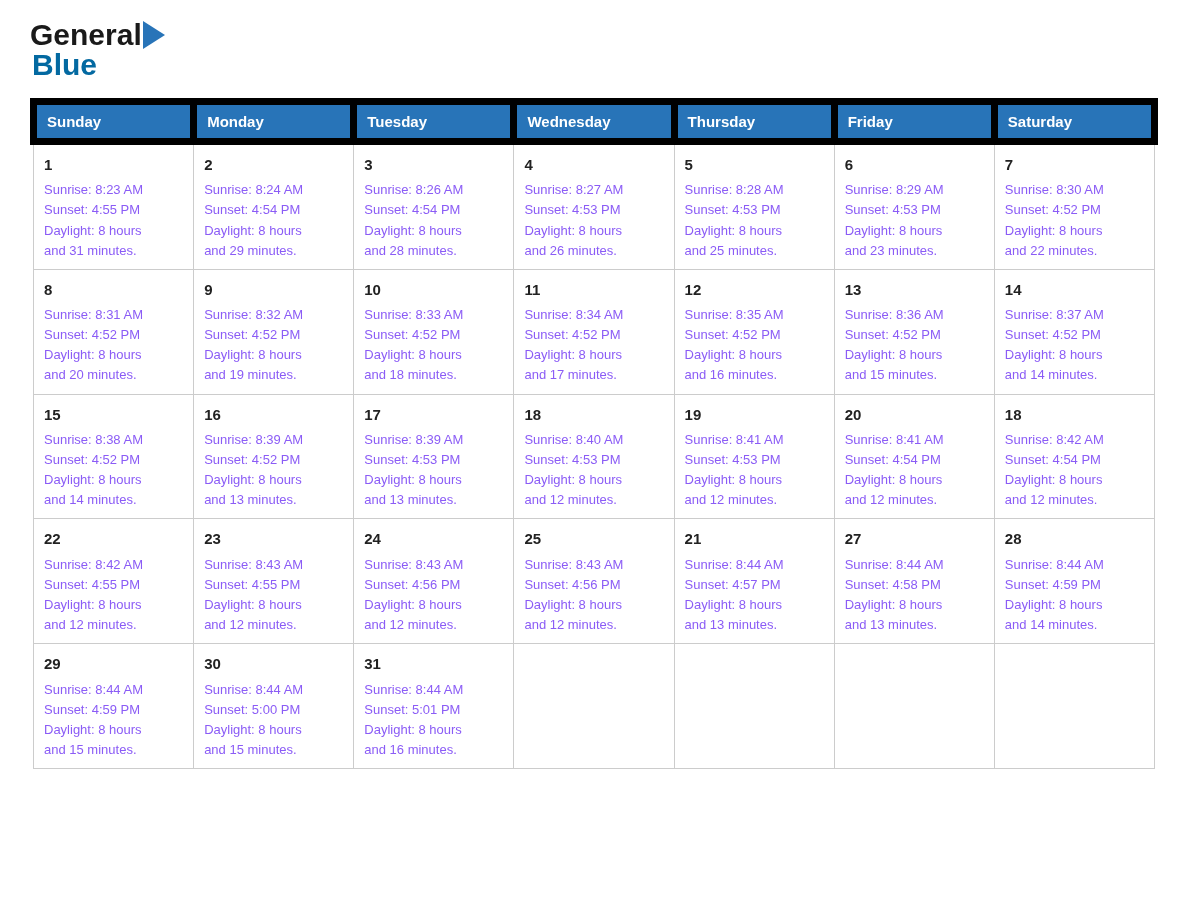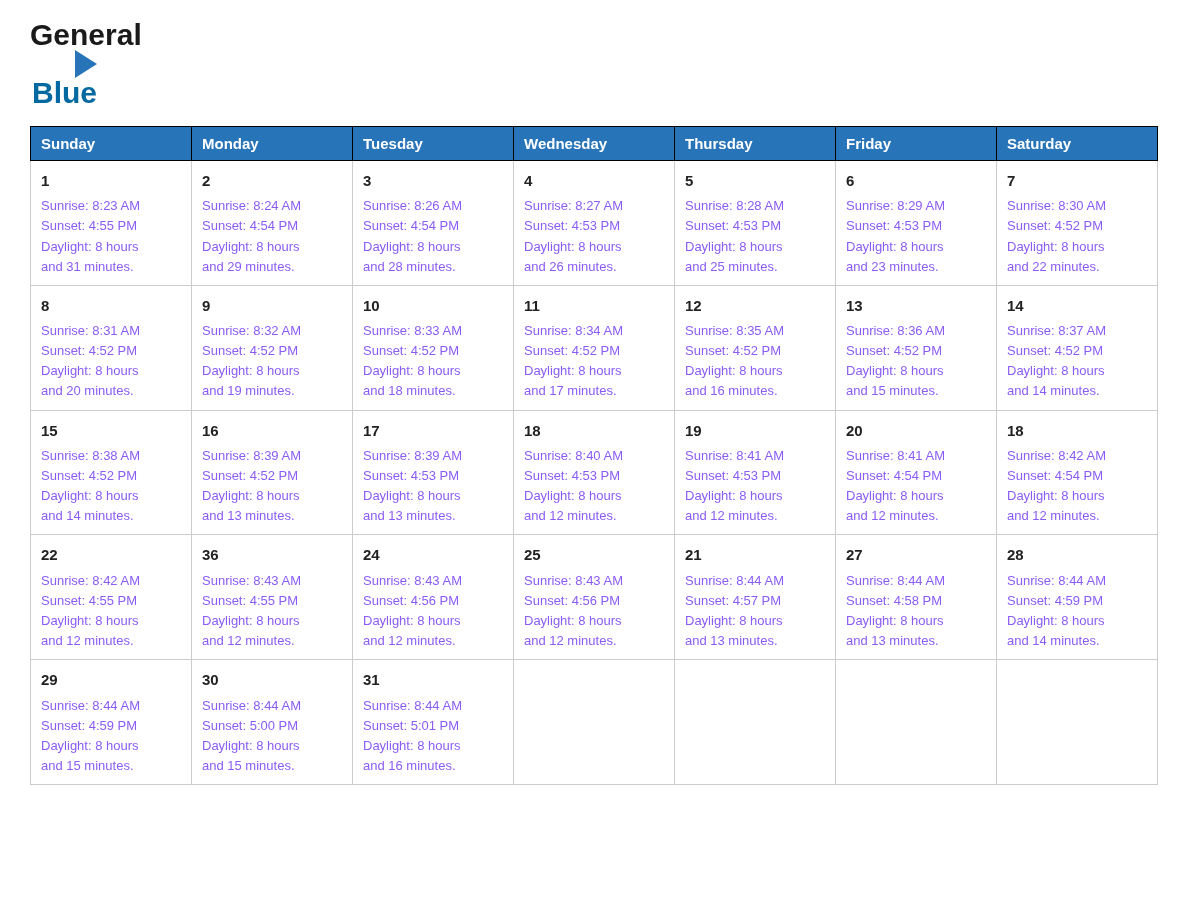--- a/index.html
+++ b/index.html
@@ -39,21 +39,21 @@
       border-collapse: collapse;
       table-layout: fixed;
     }
     thead tr th {
       background-color: #2874b8;
       color: #fff;
       font-size: 15px;
       font-weight: bold;
       padding: 8px 10px;
       text-align: left;
-      border: 1px solid #000000;
+      border: 7px solid #000000;
     }
     tbody tr td {
       vertical-align: top;
       padding: 8px 10px;
       border: 1px solid #ccc;
       font-size: 13px;
       line-height: 1.55;
       height: 110px;
     }
     tbody tr:last-child td {
@@ -67,21 +67,21 @@
     }
     .day-info {
       color: #8b5cf6;
     }
   </style>
 </head>
 <body>
 
 <div class="header">
   <div class="logo">
-  <div style="display:flex; align-items:center; line-height:1;flex-direction:column;">
+  <div style="display:flex; align-items:center; line-height:1;">
     <span style="font-size:30px; font-weight:bold; color:#1a1a1a;">General</span>
     <svg width="22" height="28" viewBox="0 0 22 28" style="margin-left:1px;">
       <polygon points="0,0 22,14 0,28" fill="#2874b8"></polygon>
     </svg>
   </div>
   <div style="margin-top:-2px; padding-left:2px;">
     <span style="font-size:30px; font-weight:bold; color:#0369a1;">Blue</span>
   </div>
 </div>
   <div class="title-block">
@@ -125,21 +125,21 @@
         <td><span class="day-num">15</span><span class="day-info">Sunrise: 8:38 AM<br>Sunset: 4:52 PM<br>Daylight: 8 hours<br>and 14 minutes.</span></td>
         <td><span class="day-num">16</span><span class="day-info">Sunrise: 8:39 AM<br>Sunset: 4:52 PM<br>Daylight: 8 hours<br>and 13 minutes.</span></td>
         <td><span class="day-num">17</span><span class="day-info">Sunrise: 8:39 AM<br>Sunset: 4:53 PM<br>Daylight: 8 hours<br>and 13 minutes.</span></td>
         <td><span class="day-num">18</span><span class="day-info">Sunrise: 8:40 AM<br>Sunset: 4:53 PM<br>Daylight: 8 hours<br>and 12 minutes.</span></td>
         <td><span class="day-num">19</span><span class="day-info">Sunrise: 8:41 AM<br>Sunset: 4:53 PM<br>Daylight: 8 hours<br>and 12 minutes.</span></td>
         <td><span class="day-num">20</span><span class="day-info">Sunrise: 8:41 AM<br>Sunset: 4:54 PM<br>Daylight: 8 hours<br>and 12 minutes.</span></td>
         <td><span class="day-num">18</span><span class="day-info">Sunrise: 8:42 AM<br>Sunset: 4:54 PM<br>Daylight: 8 hours<br>and 12 minutes.</span></td>
       </tr>
       <tr>
         <td><span class="day-num">22</span><span class="day-info">Sunrise: 8:42 AM<br>Sunset: 4:55 PM<br>Daylight: 8 hours<br>and 12 minutes.</span></td>
-        <td><span class="day-num">36</span><span class="day-info">Sunrise: 8:43 AM<br>Sunset: 4:55 PM<br>Daylight: 8 hours<br>and 12 minutes.</span></td>
+        <td><span class="day-num">23</span><span class="day-info">Sunrise: 8:43 AM<br>Sunset: 4:55 PM<br>Daylight: 8 hours<br>and 12 minutes.</span></td>
         <td><span class="day-num">24</span><span class="day-info">Sunrise: 8:43 AM<br>Sunset: 4:56 PM<br>Daylight: 8 hours<br>and 12 minutes.</span></td>
         <td><span class="day-num">25</span><span class="day-info">Sunrise: 8:43 AM<br>Sunset: 4:56 PM<br>Daylight: 8 hours<br>and 12 minutes.</span></td>
         <td><span class="day-num">21</span><span class="day-info">Sunrise: 8:44 AM<br>Sunset: 4:57 PM<br>Daylight: 8 hours<br>and 13 minutes.</span></td>
         <td><span class="day-num">27</span><span class="day-info">Sunrise: 8:44 AM<br>Sunset: 4:58 PM<br>Daylight: 8 hours<br>and 13 minutes.</span></td>
         <td><span class="day-num">28</span><span class="day-info">Sunrise: 8:44 AM<br>Sunset: 4:59 PM<br>Daylight: 8 hours<br>and 14 minutes.</span></td>
       </tr>
       <tr>
         <td><span class="day-num">29</span><span class="day-info">Sunrise: 8:44 AM<br>Sunset: 4:59 PM<br>Daylight: 8 hours<br>and 15 minutes.</span></td>
         <td><span class="day-num">30</span><span class="day-info">Sunrise: 8:44 AM<br>Sunset: 5:00 PM<br>Daylight: 8 hours<br>and 15 minutes.</span></td>
         <td><span class="day-num">31</span><span class="day-info">Sunrise: 8:44 AM<br>Sunset: 5:01 PM<br>Daylight: 8 hours<br>and 16 minutes.</span></td>

